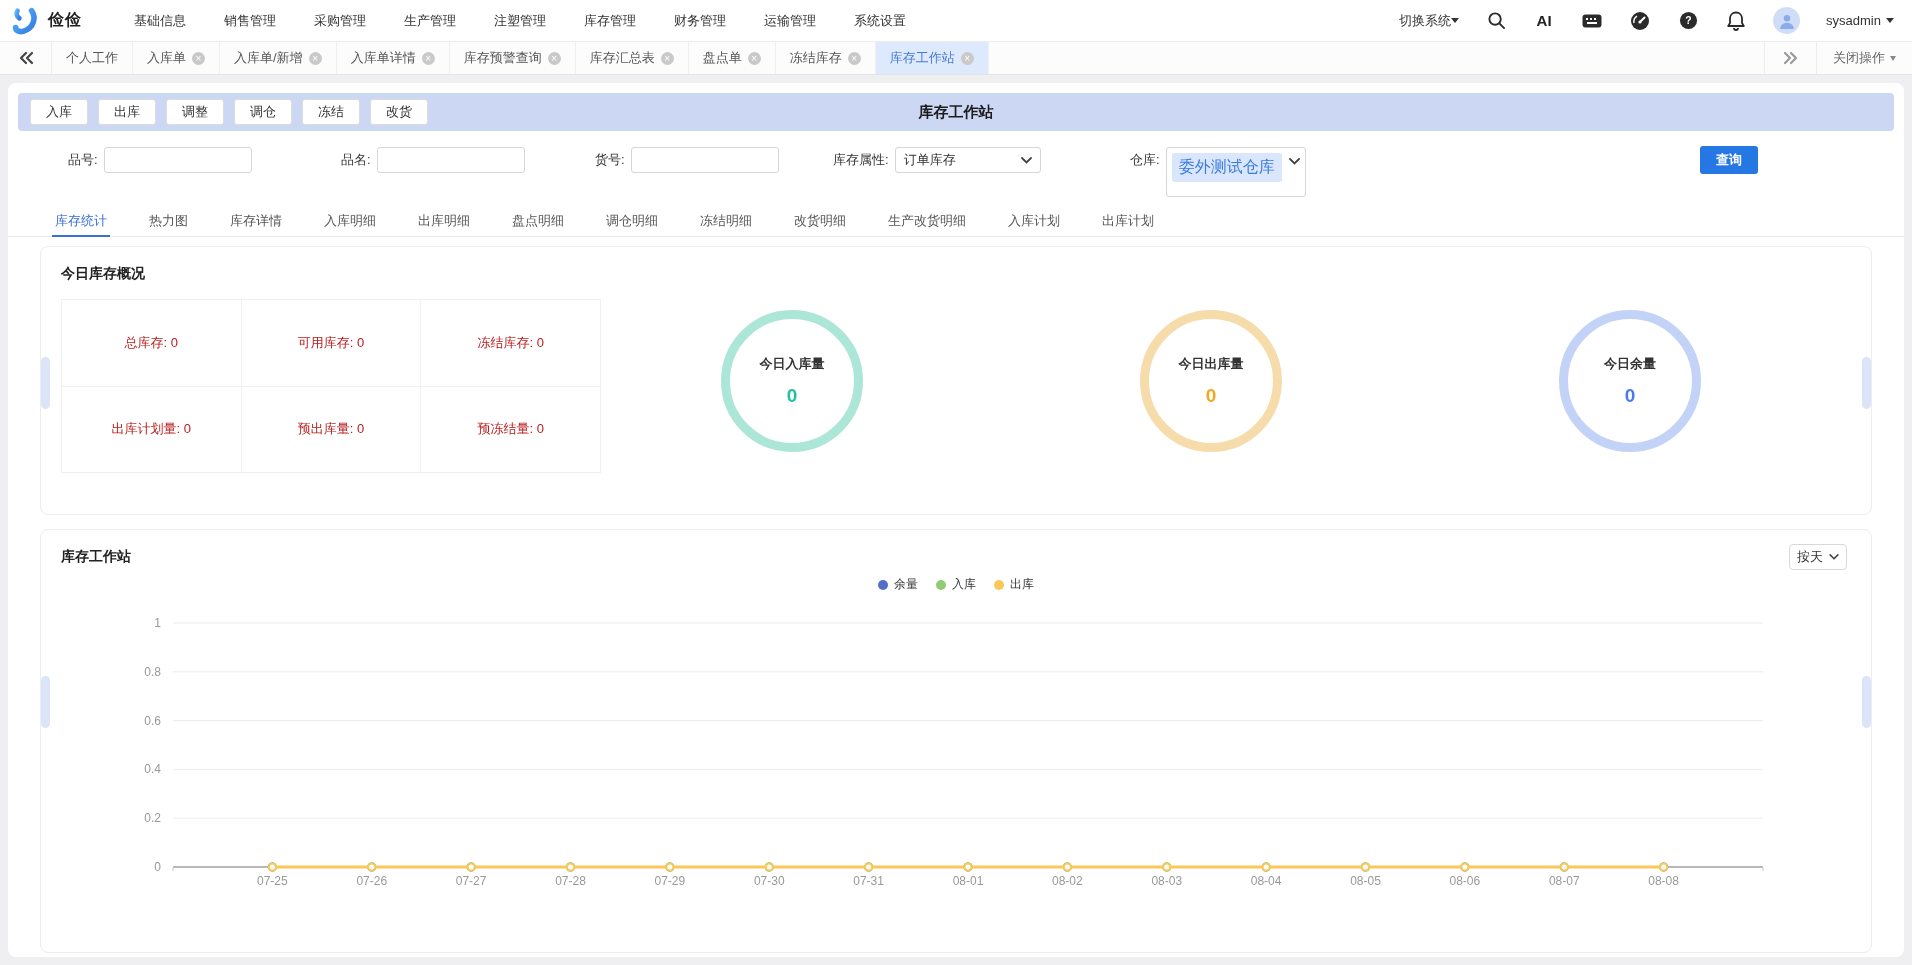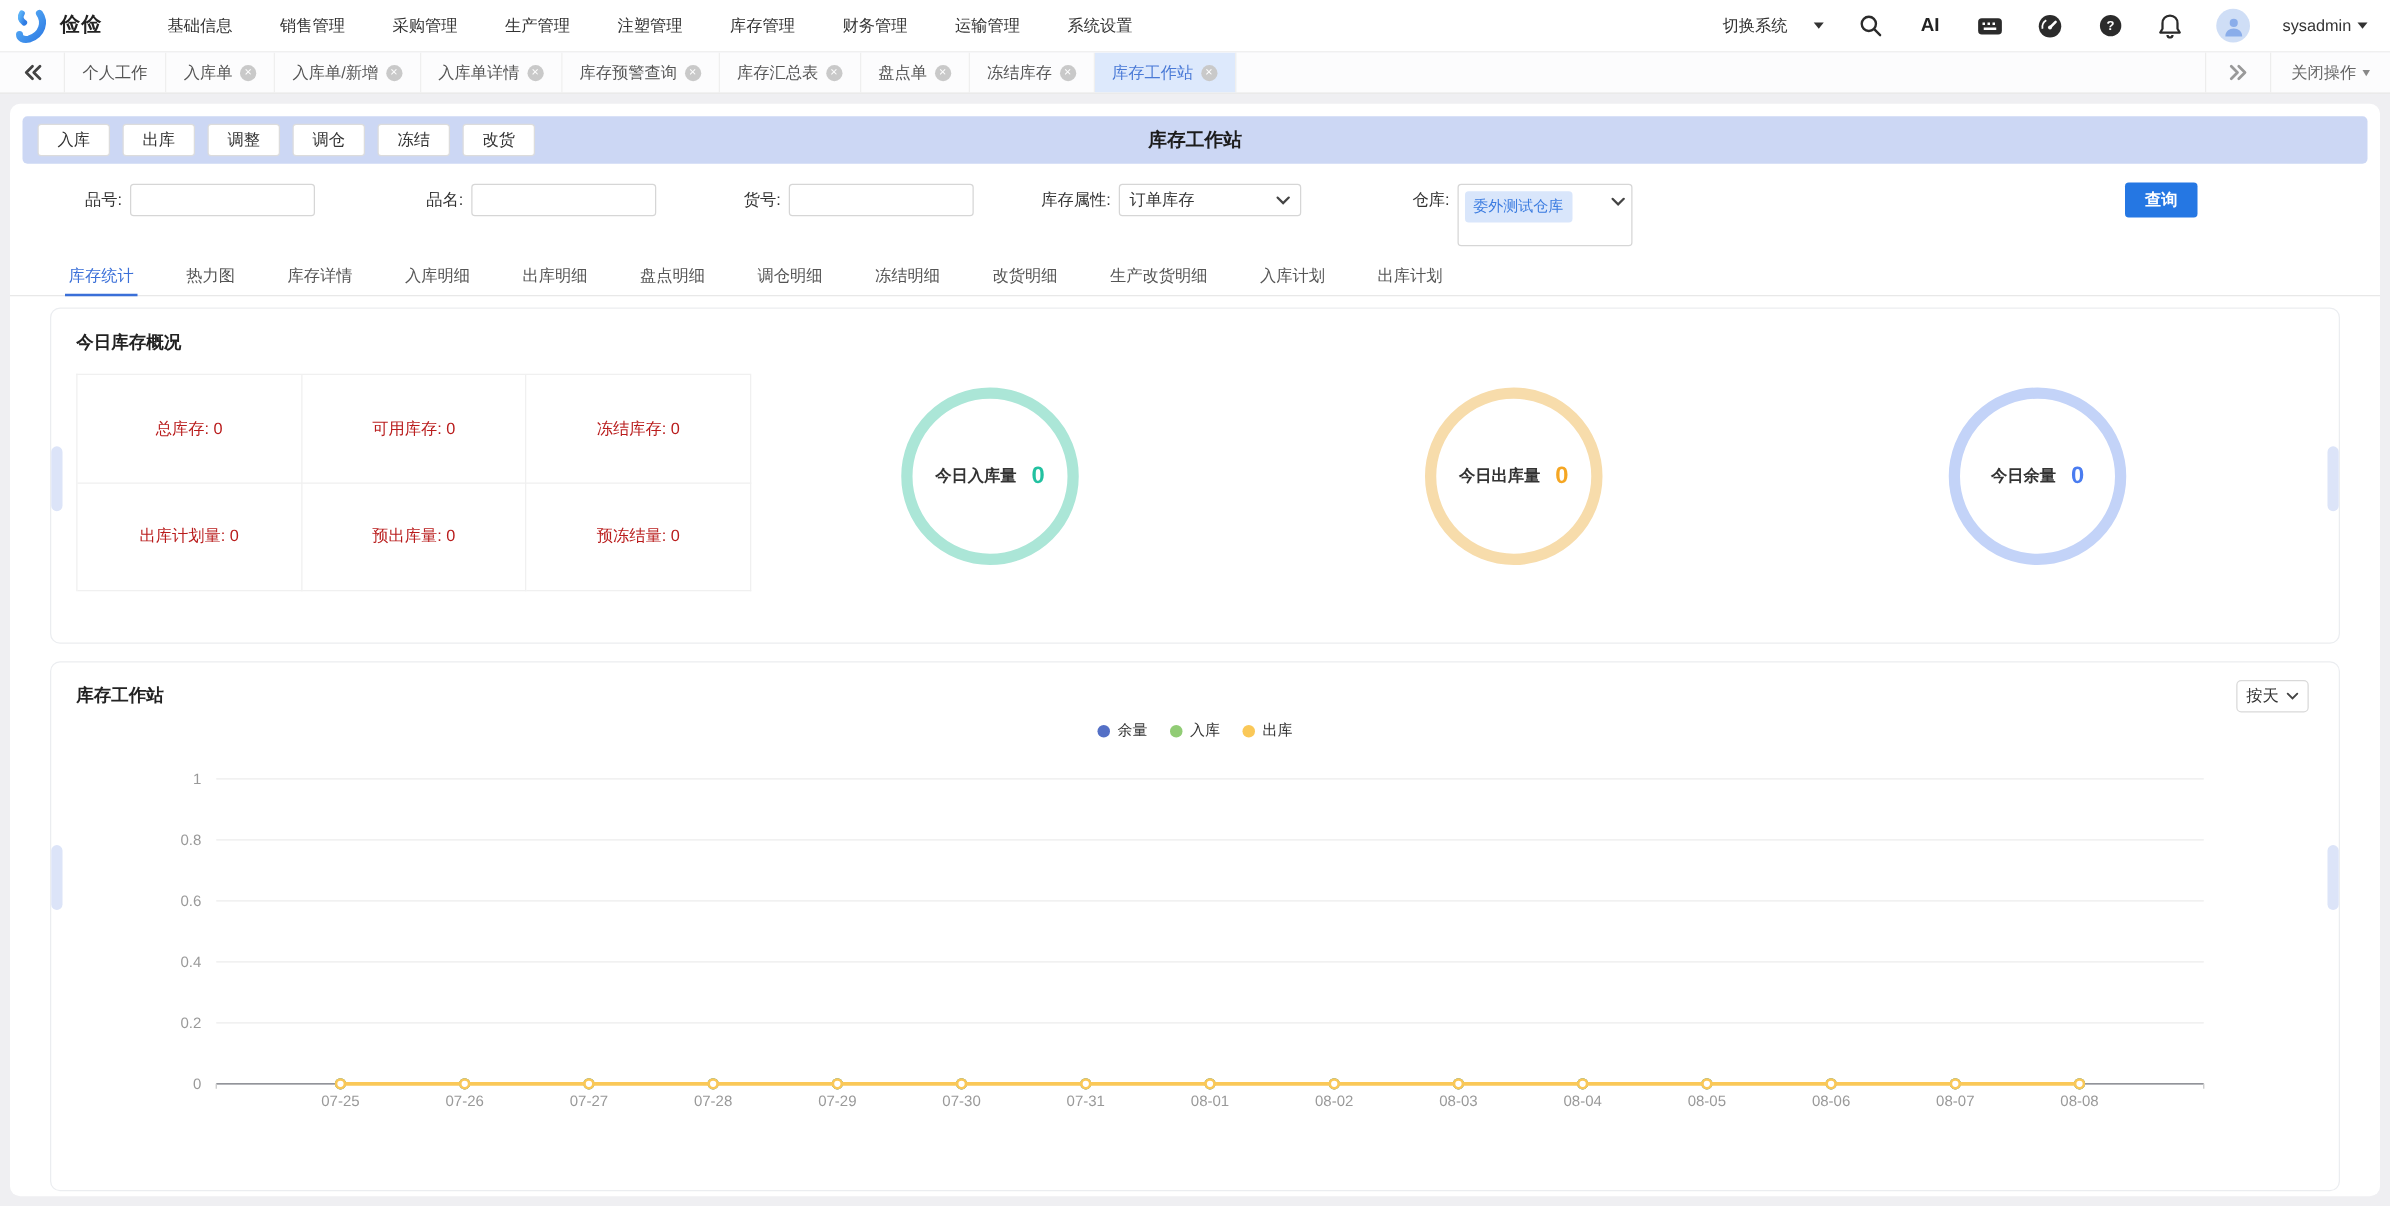--- a/index.html
+++ b/index.html
@@ -12,21 +12,21 @@
   
   .navbar {
     height:42px; background:#fff; border-bottom:1px solid #ececec;
     display:flex; align-items:center; padding:0 18px 0 10px;
   }
   .logo { width:30px; height:30px; margin-right:8px; flex:none; }
   .brand { font-size:16px; font-weight:bold; color:#222; margin-right:52px; letter-spacing:1px;}
   .nav-menus { display:flex; align-items:center; gap:38px; }
   .nav-item { font-size:13px; color:#333; cursor:pointer; white-space:nowrap; }
   .nav-right { margin-left:auto; display:flex; align-items:center; gap:26px; }
-  .switch-sys { font-size:13px; color:#333; display:flex; align-items:center; gap:21px; }
+  .switch-sys { font-size:13px; color:#333; display:flex; align-items:center; gap:0; }
   .caret { width:0; height:0; border-left:4px solid transparent; border-right:4px solid transparent; border-top:5px solid #333; display:inline-block; }
   .icon-btn { display:flex; align-items:center; justify-content:center; width:22px; height:22px; }
   .ai-label { font-size:15px; font-weight:bold; color:#222; }
   .avatar { width:27px; height:27px; border-radius:50%; background:#cfdef6; display:flex; align-items:center; justify-content:center; overflow:hidden;}
   .user { font-size:13px; color:#333; display:flex; align-items:center; gap:5px; }
 
   
   .tabbar { height:33px; background:#fcfcfd; border-bottom:1px solid #e5e5e5; display:flex; align-items:stretch; }
   .tab-nav-btn { width:52px; display:flex; align-items:center; justify-content:center; border-right:1px solid #ededed; cursor:pointer; flex:none;}
   .tab-nav-btn.right { border-right:none; border-left:1px solid #ededed; }
@@ -43,41 +43,41 @@
   .band { margin:10px 10px 0; height:38px; background:#ccd7f4; border-radius:4px; position:relative; display:flex; align-items:center; padding:0 12px; gap:10px;}
   .band-title { position:absolute; left:0; right:0; text-align:center; font-weight:bold; font-size:15px; color:#1c1c1c; pointer-events:none;}
   .band-btn { height:26px; padding:0 15px; background:#fff; border:1px solid #dcdcdc; border-radius:3px; font-size:13px; color:#333; font-family:inherit; cursor:pointer; position:relative; z-index:1;}
 
   .filters { position:relative; height:82px;padding-left:32px; }
   .fgroup { position:absolute; top:16px; display:flex; align-items:flex-start; font-size:13px; color:#333; }
   .fgroup .flabel { line-height:26px; }
   .f-input { width:148px; height:26px; border:1px solid #d6d6d6; border-radius:3px; margin-left:6px; font-family:inherit; padding:0 6px;}
   .f-select { width:146px; height:26px; border:1px solid #d6d6d6; border-radius:3px; margin-left:6px; display:flex; align-items:center; justify-content:space-between; padding:0 8px; cursor:pointer; background:#fff;}
   .wh-box { width:140px; height:50px; border:1px solid #d6d6d6; border-radius:3px; margin-left:6px; position:relative; padding:5px 20px 5px 5px; cursor:pointer; background:#fff;}
-  .wh-chip { display:inline-block; background:#d9e6fb; color:#3a7be0; font-size:12px; padding:4px 7px; border-radius:3px; white-space:nowrap;}
+  .wh-chip { display:inline-block; background:#d9e6fb; color:#3a7be0; font-size:16px; padding:4px 7px; border-radius:3px; white-space:nowrap;}
   .wh-chevron { position:absolute; right:5px; top:10px; }
   .search-btn { position:absolute; right:146px; top:15px; width:58px; height:28px; background:#2577e3; color:#fff; border:none; border-radius:3px; font-size:13px; font-weight:bold; font-family:inherit; cursor:pointer;margin-left:37px;}
 
   .subtabs { display:flex; align-items:flex-end; border-bottom:1px solid #e8e8e8; padding-left:26px; height:24px; }
   .subtab { font-size:13px; color:#555; padding:0 21px 6px; cursor:pointer; position:relative; white-space:nowrap;}
   .subtab.active { color:#3a6fd8; }
   .subtab.active::after { content:""; position:absolute; left:18px; right:18px; bottom:-1px; height:2px; background:#3a6fd8; }
 
   .card { margin:9px 32px 0; border:1px solid #ebedf0; border-radius:8px; position:relative; background:#fff; }
   #overview-card { height:269px; }
   #chart-card { height:424px; margin-top:14px; }
   .card-title { position:absolute; left:20px; top:18px; font-weight:bold; font-size:14px; color:#222; }
 
   .stats-grid { position:absolute; left:20px; top:52px; width:540px; height:174px;
     display:grid; grid-template-columns:repeat(3,1fr); grid-template-rows:repeat(2,1fr);
     border-top:1px solid #f0f0f0; border-left:1px solid #f0f0f0; }
   .stat-cell { border-right:1px solid #f0f0f0; border-bottom:1px solid #f0f0f0; display:flex; align-items:center; justify-content:center; font-size:13px; color:#b91c1c;}
 
   .gauges { position:absolute; left:680px; right:170px; top:0; bottom:0; display:flex; justify-content:space-between; align-items:center; }
-  .gauge { width:142px; height:142px; border:9px solid #ddd; border-radius:50%; display:flex; flex-direction:row; align-items:center; justify-content:center; gap:12px; background:#fff;}
+  .gauge { width:142px; height:142px; border:9px solid #ddd; border-radius:50%; display:flex; flex-direction:column; align-items:center; justify-content:center; gap:12px; background:#fff;}
   .g-label { font-size:13px; font-weight:bold; color:#333; }
   .g-value { font-size:19px; font-weight:bold; }
 
   .pill { position:absolute; width:9px; height:52px; background:#dce4f8; border-radius:5px; cursor:pointer;}
   .pill.l { left:0; } .pill.r { right:0; }
   #overview-card .pill { top:110px; }
   #chart-card .pill { top:146px; }
 
   .period-select { position:absolute; right:24px; top:14px; width:58px; height:26px; border:1px solid #d9d9d9; border-radius:4px; display:flex; align-items:center; justify-content:space-between; padding:0 7px; font-size:13px; color:#333; cursor:pointer; background:#fff;}
   .legend { position:absolute; left:0; right:0; top:46px; display:flex; justify-content:center; gap:18px; }

